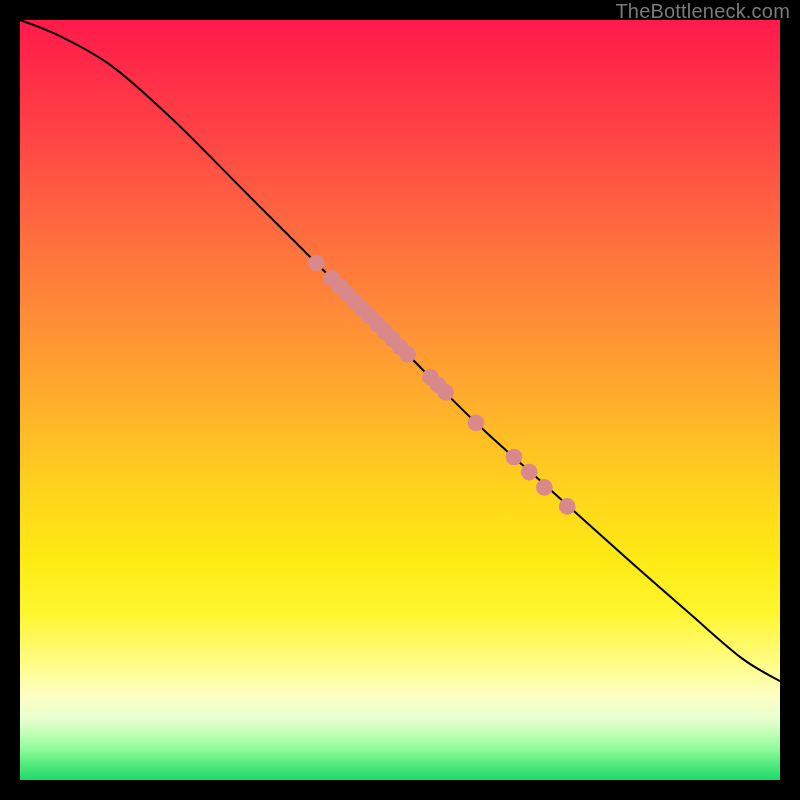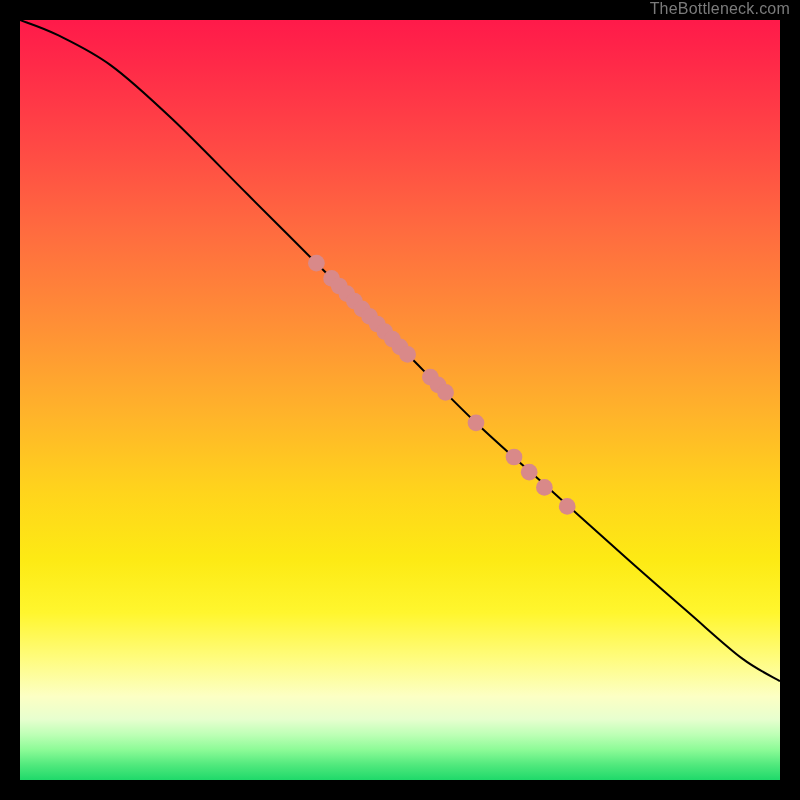--- a/index.html
+++ b/index.html
@@ -54,21 +54,21 @@
     position: absolute;
     inset: 0;
     width: 760px;
     height: 760px;
   }
   .watermark {
     position: absolute;
     top: 0;
     right: 10px;
     color: #7b7b7b;
-    font-size: 16px;
+    font-size: 20px;
     font-weight: 500;
     letter-spacing: 0.2px;
     user-select: none;
   }
 </style>
 </head>
 <body>
 
 <div class="frame">
   <div class="watermark">TheBottleneck.com</div>

